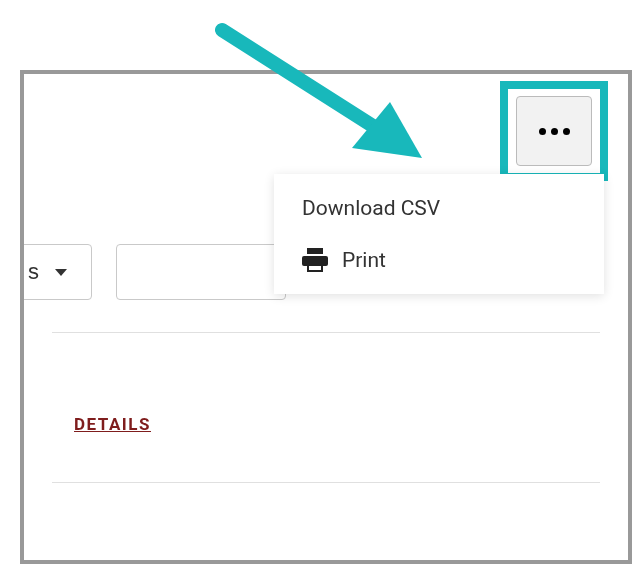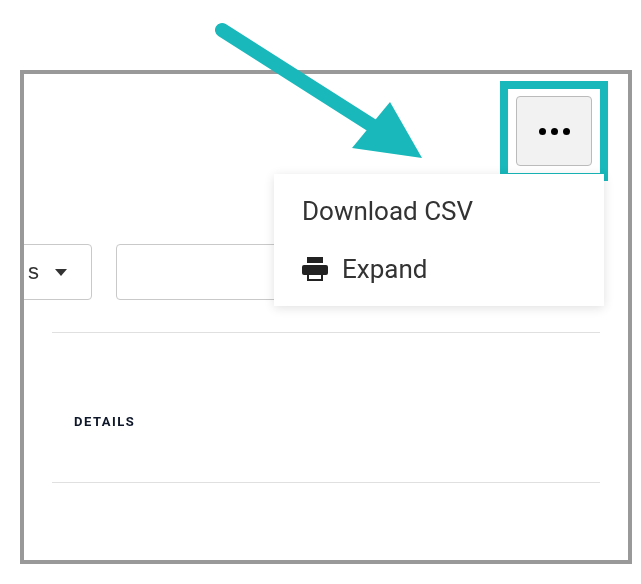--- a/index.html
+++ b/index.html
@@ -64,24 +64,25 @@
       top: 258px;
       left: 28px;
       right: 28px;
       height: 1px;
       background: #e0e0e0;
     }
     .details-tab {
       position: absolute;
       top: 340px;
       left: 50px;
-      font-size: 13px;
+      font-size: 17px;
       font-weight: 700;
       letter-spacing: 1.5px;
-      color: #0f172a;
+      color: #7f1d1d;
+      text-decoration: underline;
     }
     .divider2 {
       position: absolute;
       top: 408px;
       left: 28px;
       right: 28px;
       height: 1px;
       background: #e0e0e0;
     }
     .more-highlight {
@@ -124,21 +125,21 @@
       top: 100px;
       left: 250px;
       width: 330px;
       background: #fff;
       box-shadow: 0 2px 10px rgba(0,0,0,0.12);
       z-index: 6;
       padding: 8px 0;
     }
     .menu-item {
       padding: 14px 28px;
-      font-size: 26px;
+      font-size: 21px;
       color: #333;
       display: flex;
       align-items: center;
       gap: 14px;
       cursor: pointer;
     }
     .print-icon {
       width: 26px;
       height: 24px;
       position: relative;
@@ -198,21 +199,21 @@
   </button>
 
   <div class="menu">
     <div class="menu-item">
       <span>Download CSV</span>
     </div>
     <div class="menu-item">
       <span class="print-icon">
         <span class="print-tray"></span>
       </span>
-      <span>Expand</span>
+      <span>Print</span>
     </div>
   </div>
 
   <div class="toolbar-row">
     <button class="btn dropdown btn-truncated">
       <span>s</span>
     </button>
     <button class="btn btn-hidden">
       <span> </span>
     </button>

